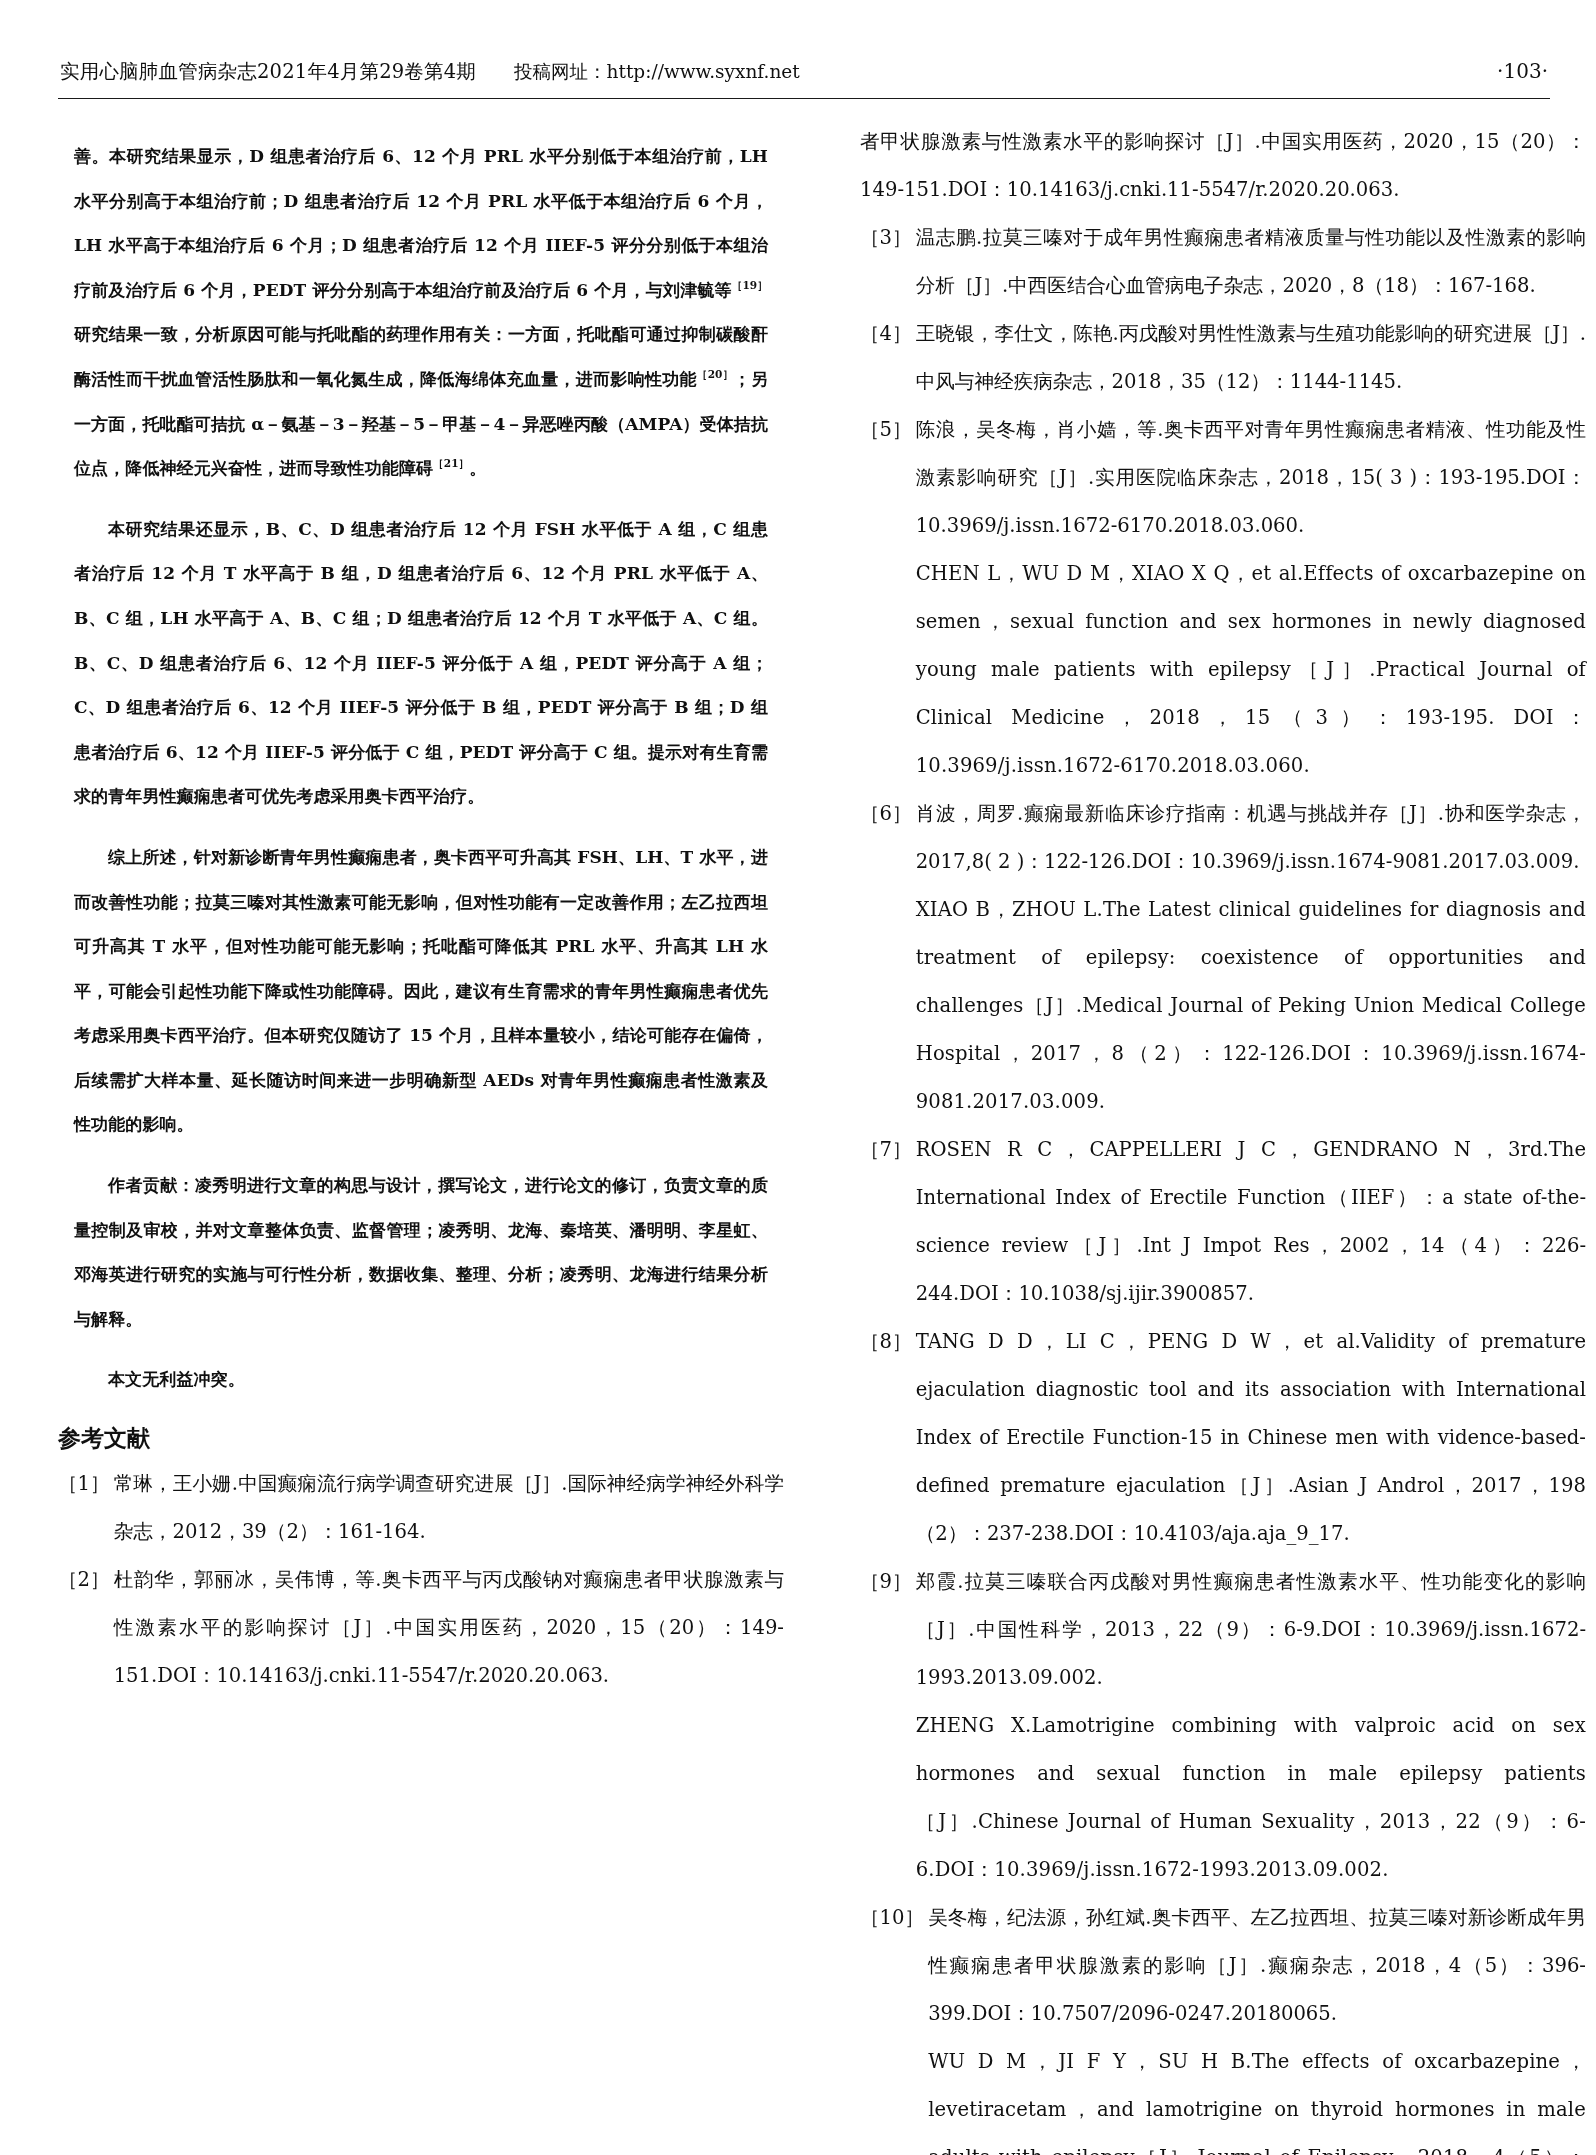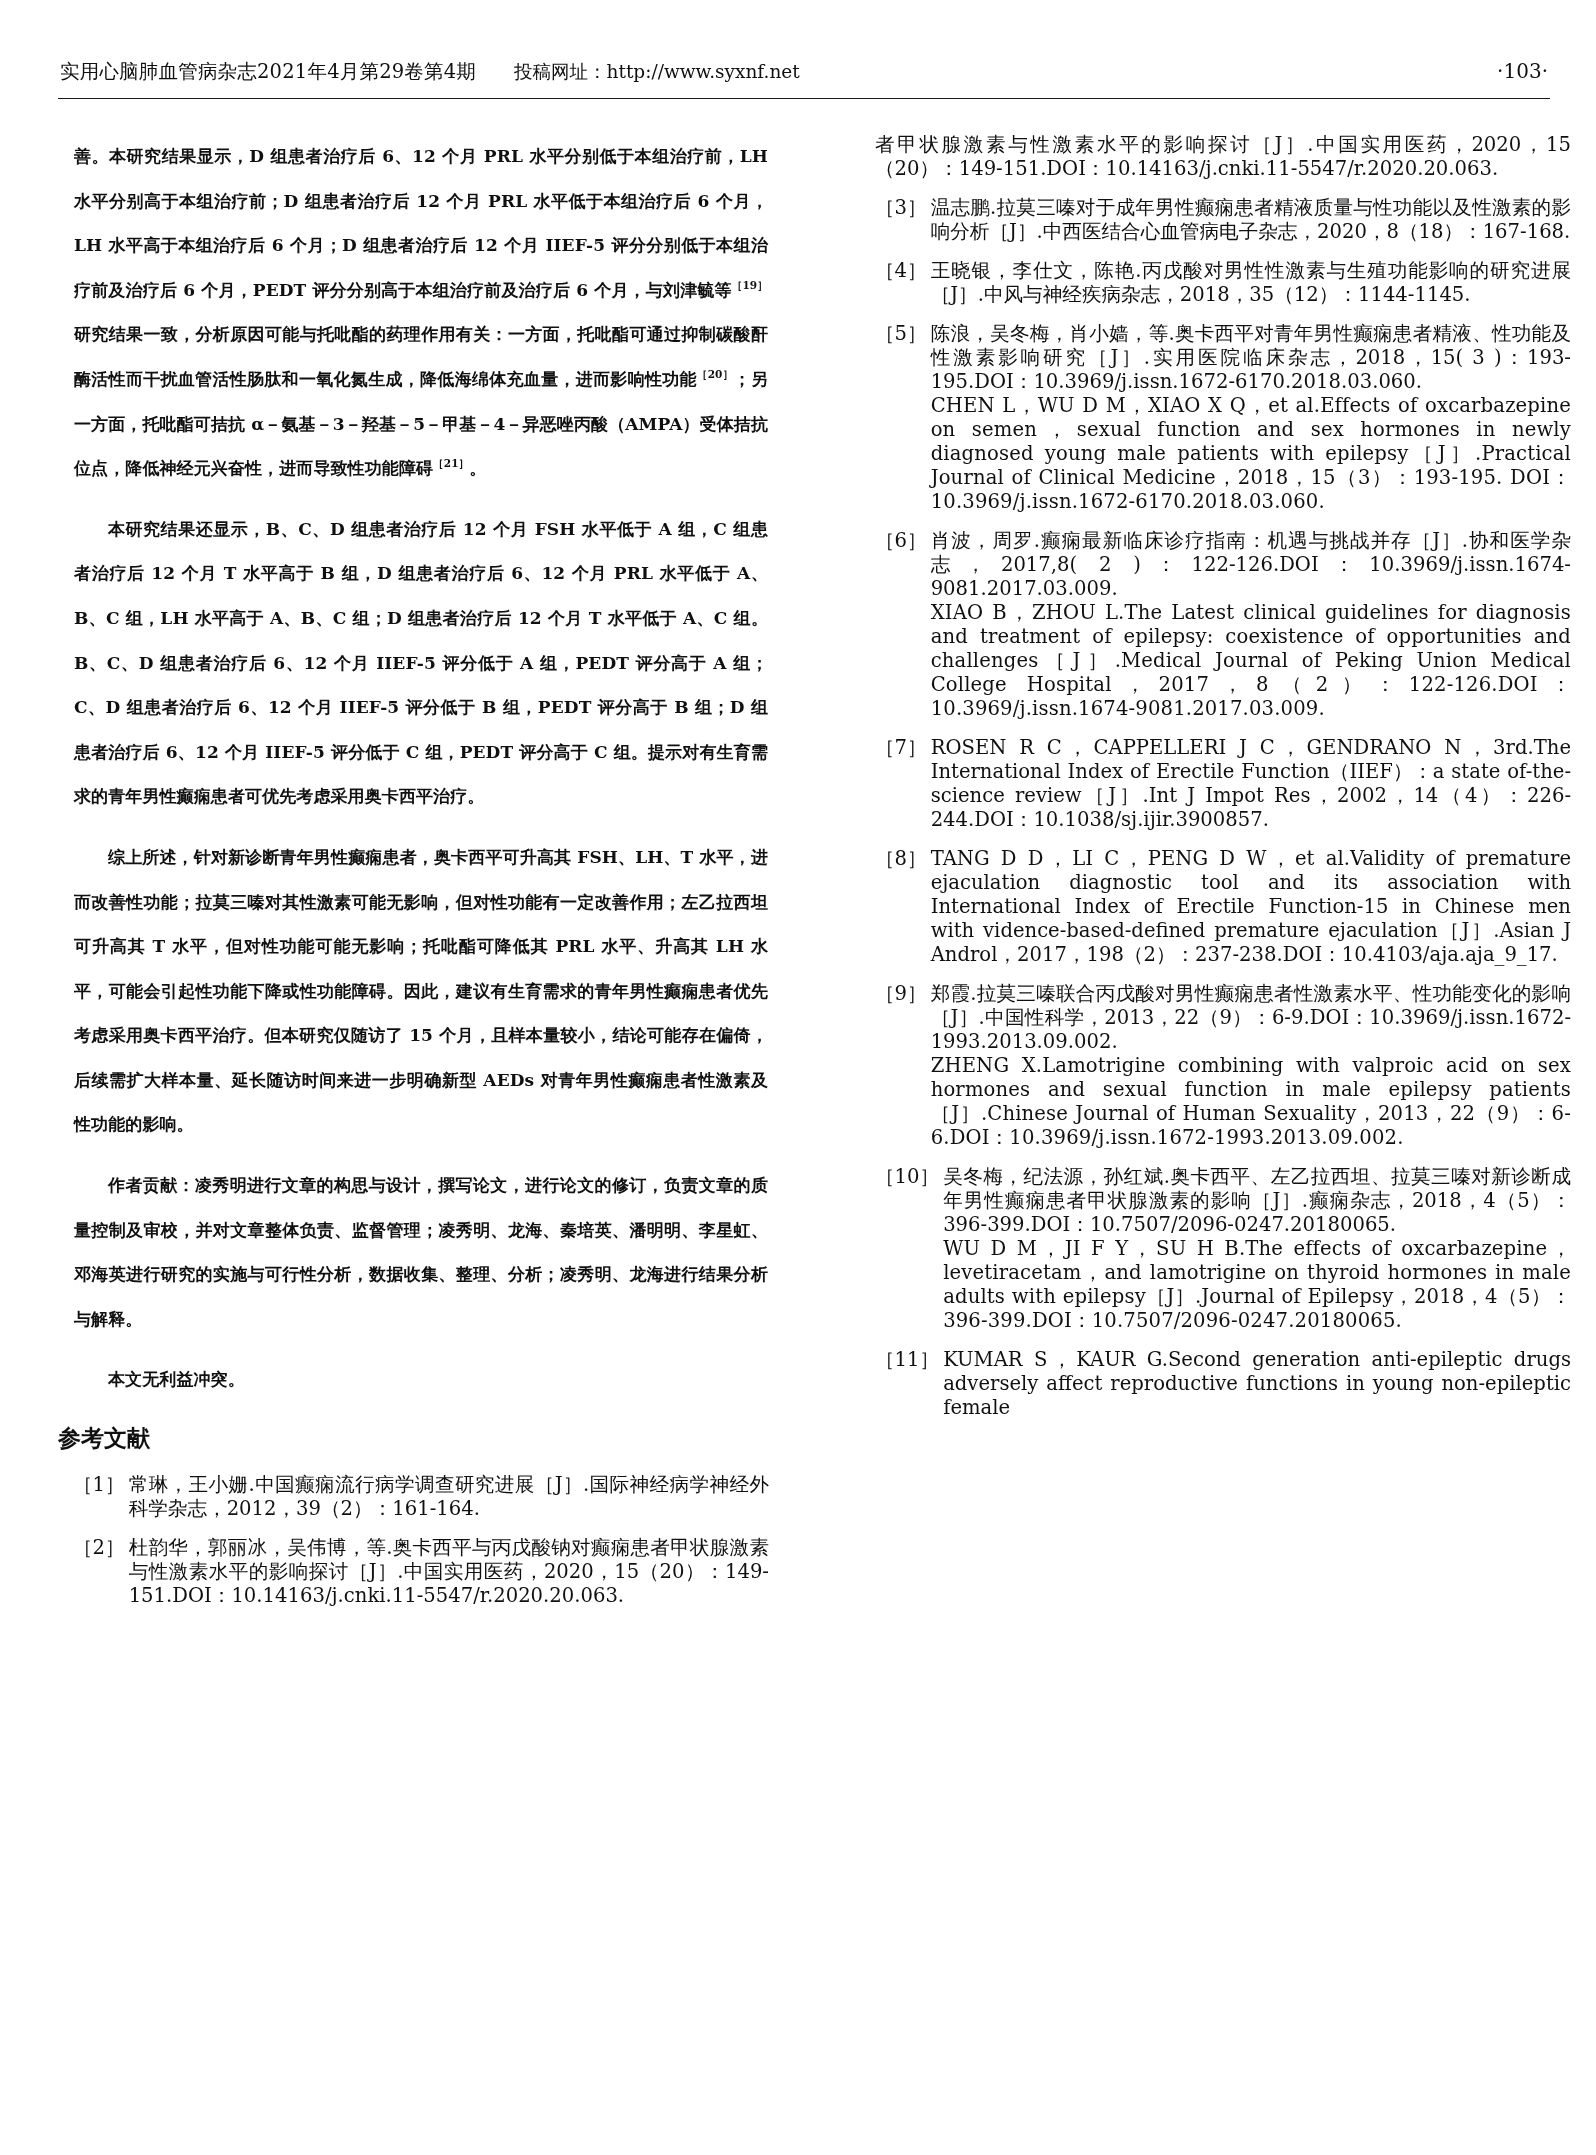--- a/index.html
+++ b/index.html
@@ -101,23 +101,23 @@
     font-weight: bold;
     line-height: 40px;
     font-family: "DejaVu Serif", "Liberation Serif", serif;
   }
 
   
   .reflist { margin: 0; padding: 0; }
   .ref {
     display: flex;
     align-items: flex-start;
-    margin: 15px;
+    margin: 0;
     font-size: 19.6px;
-    line-height: 24px;
+    line-height: 48px;
     font-family: "DejaVu Serif", "Liberation Serif", serif;
   }
   .ref-num {
     flex: 0 0 auto;
     white-space: nowrap;
     padding-right: 4px;
   }
   .ref-body {
     flex: 1 1 auto;
     text-align: justify;

